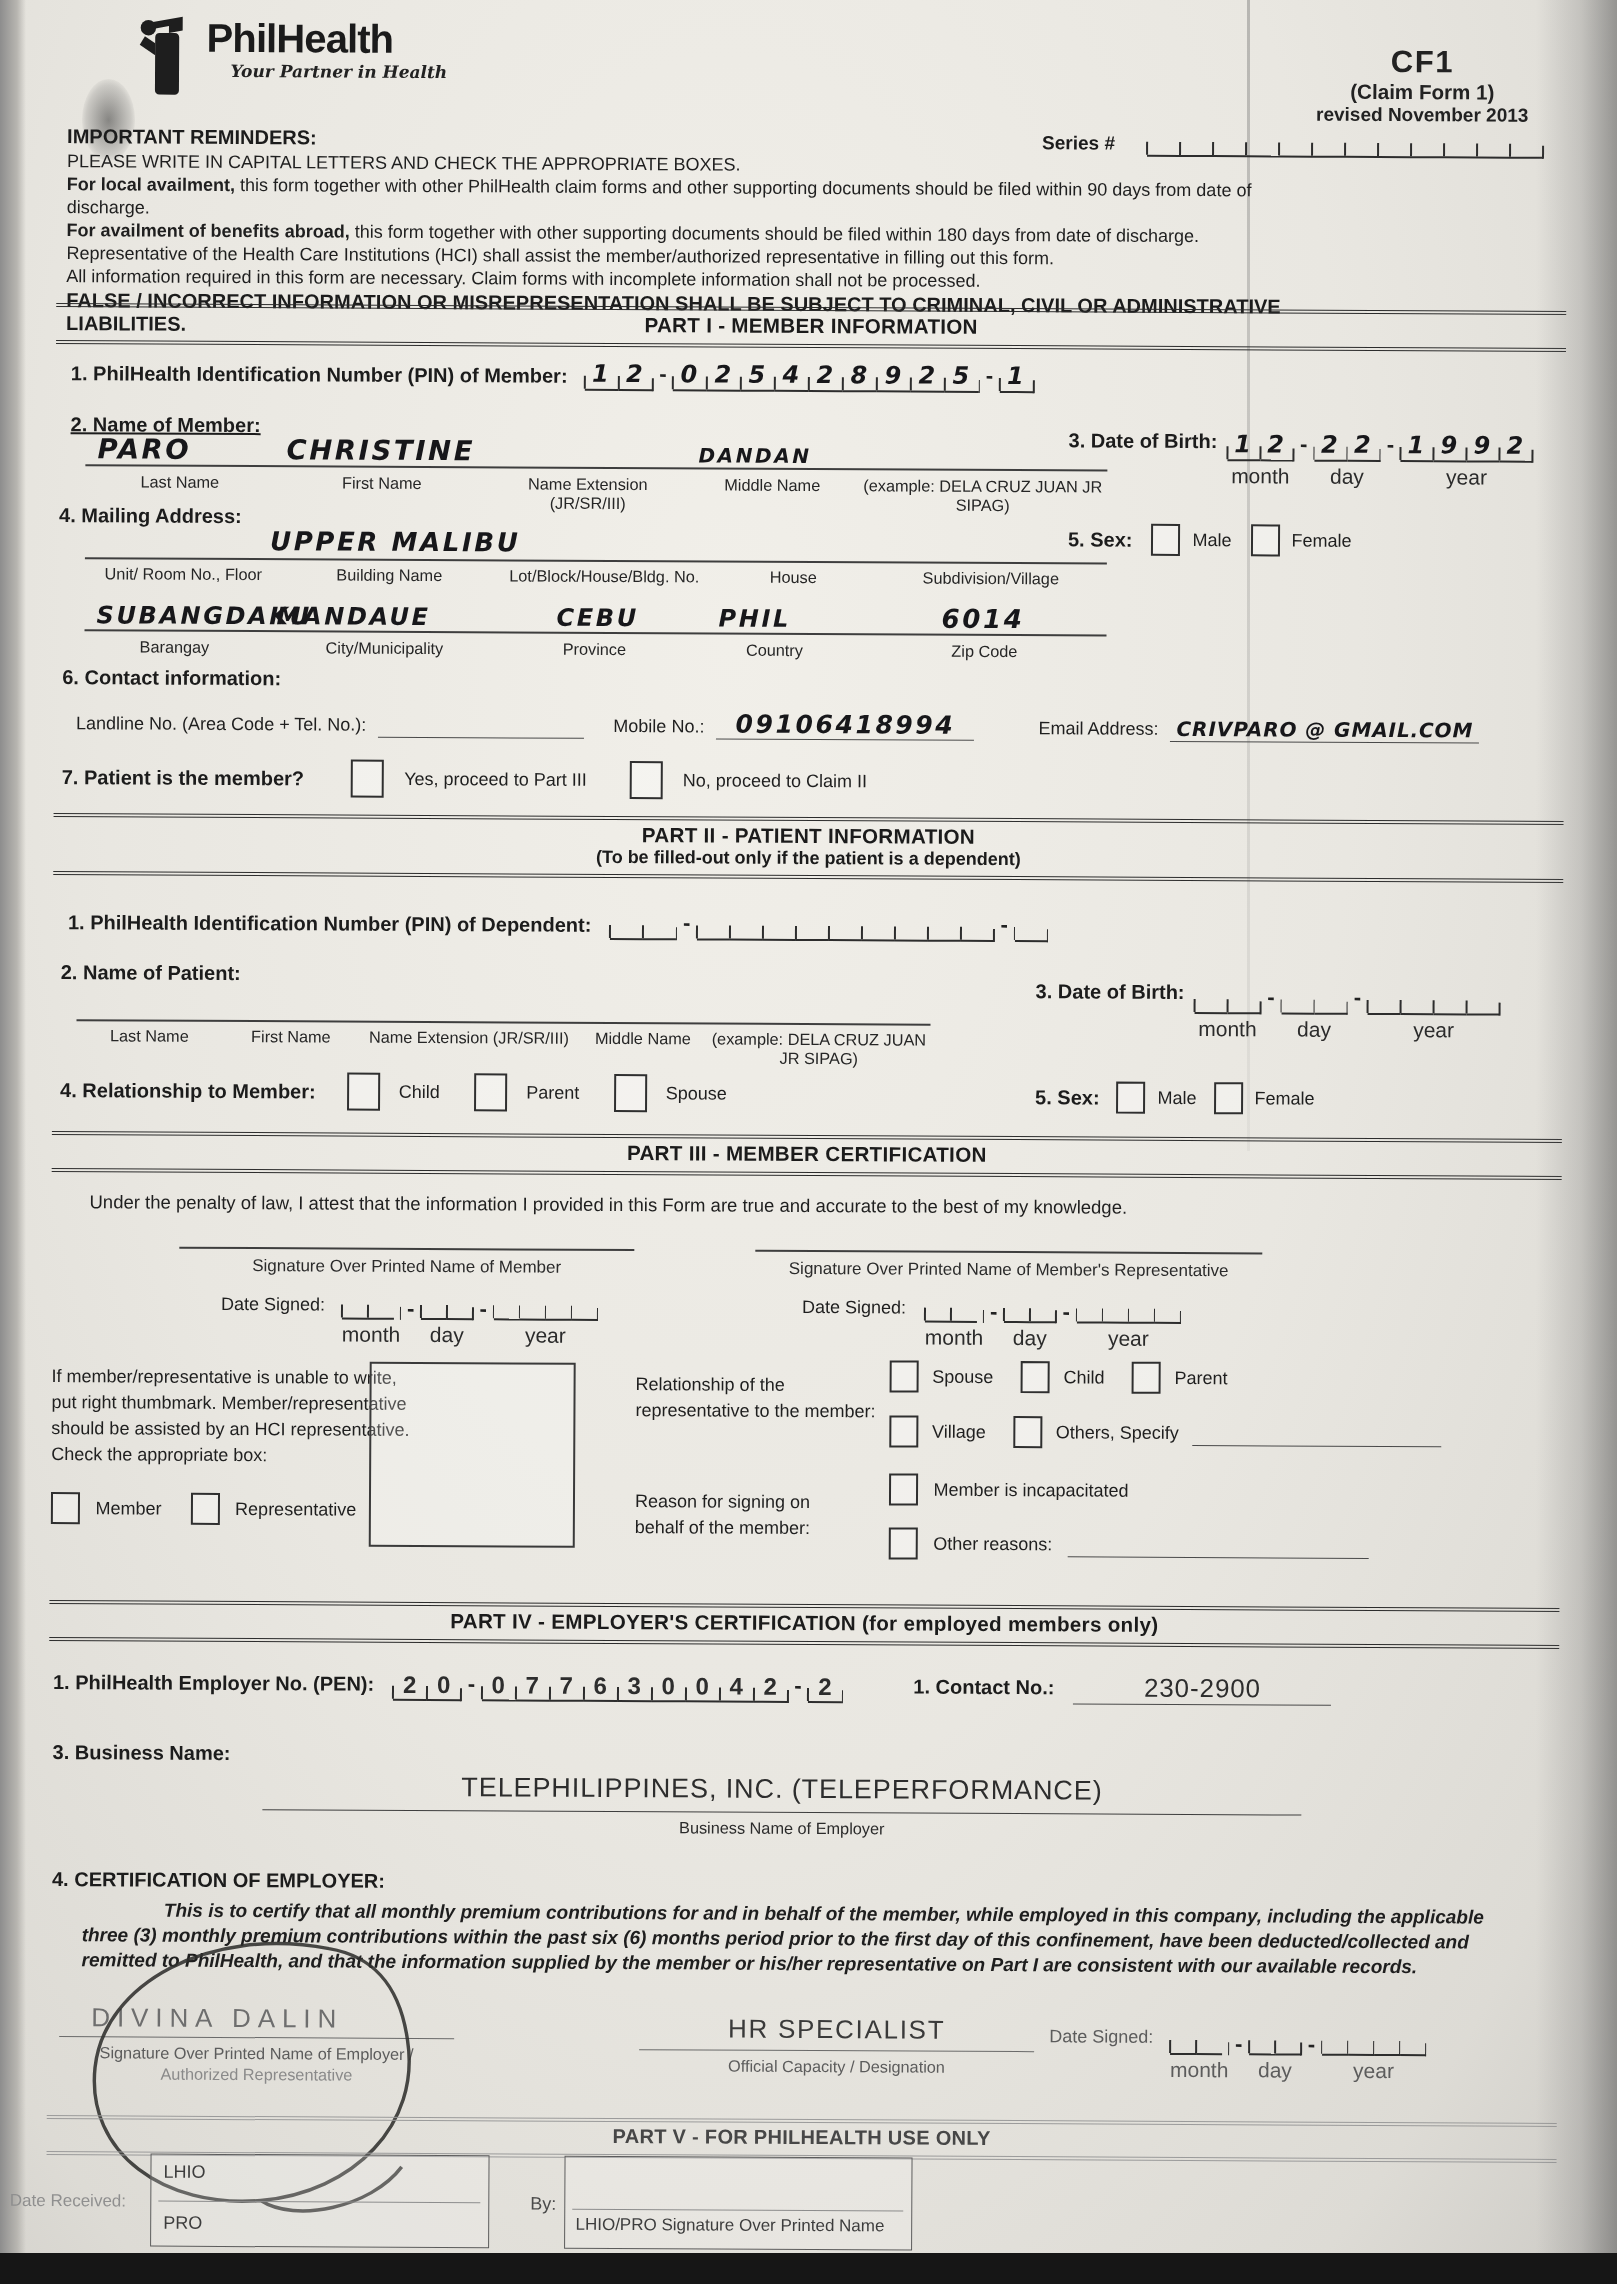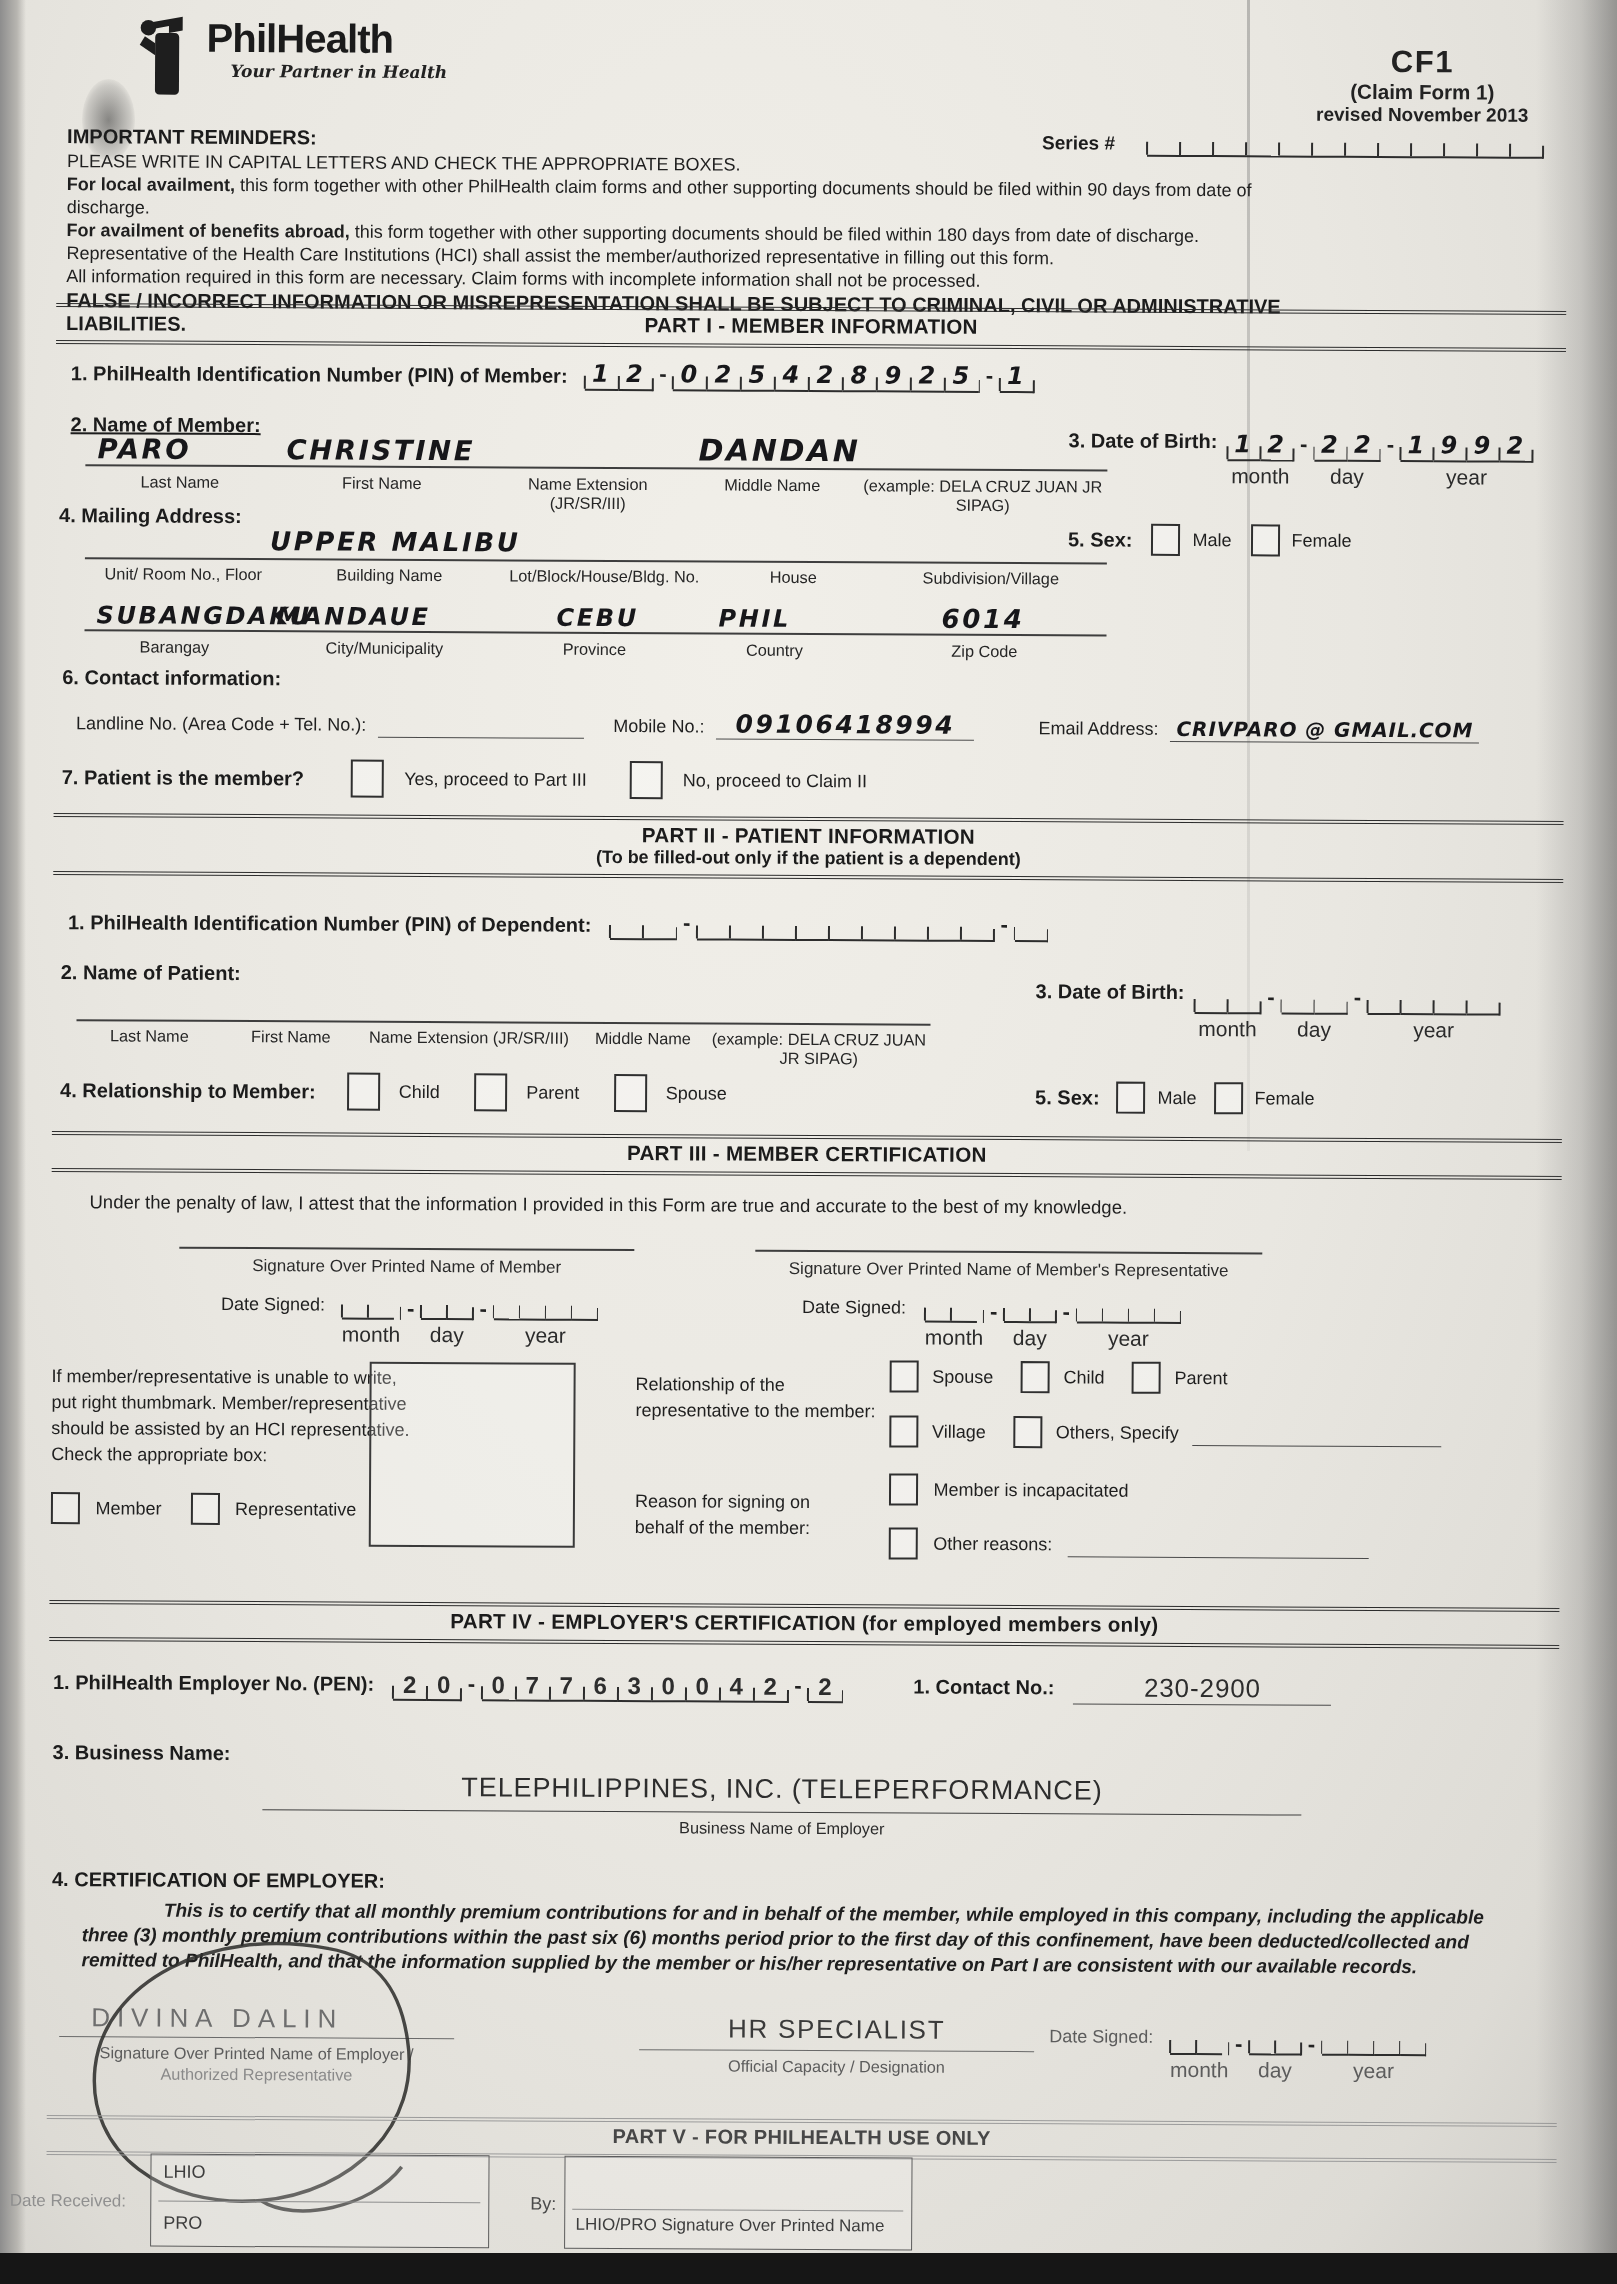--- a/index.html
+++ b/index.html
@@ -135,21 +135,21 @@
           <span class="cc">1</span>
         </span>
     </span>
   </div>
 
   <div class="abs lbl" style="left:67px;top:417px;text-decoration:underline;">2. Name of Member:</div>
   <div class="abs grid5 fieldline" style="left:82px;top:429px;width:1022px;height:41px;grid-template-columns:189px 215px 197px 172px 249px;align-items:end;">
     <span class="hand hv" style="font-size:27.5px;">PARO</span>
     <span class="hand hv" style="font-size:27.5px;">CHRISTINE</span>
     <span class="hand hv"></span>
-    <span class="hand hv" style="font-size:30px;">DANDAN</span>
+    <span class="hand hv" style="font-size:20px;">DANDAN</span>
     <span></span>
   </div>
   <div class="abs grid5" style="left:82px;top:476px;width:1022px;grid-template-columns:189px 215px 197px 172px 249px;">
     <span class="gc">Last Name</span>
     <span class="gc">First Name</span>
     <span class="gc">Name Extension (JR/SR/III)</span>
     <span class="gc">Middle Name</span>
     <span class="gc">(example: DELA CRUZ JUAN JR SIPAG)</span>
   </div>
 

